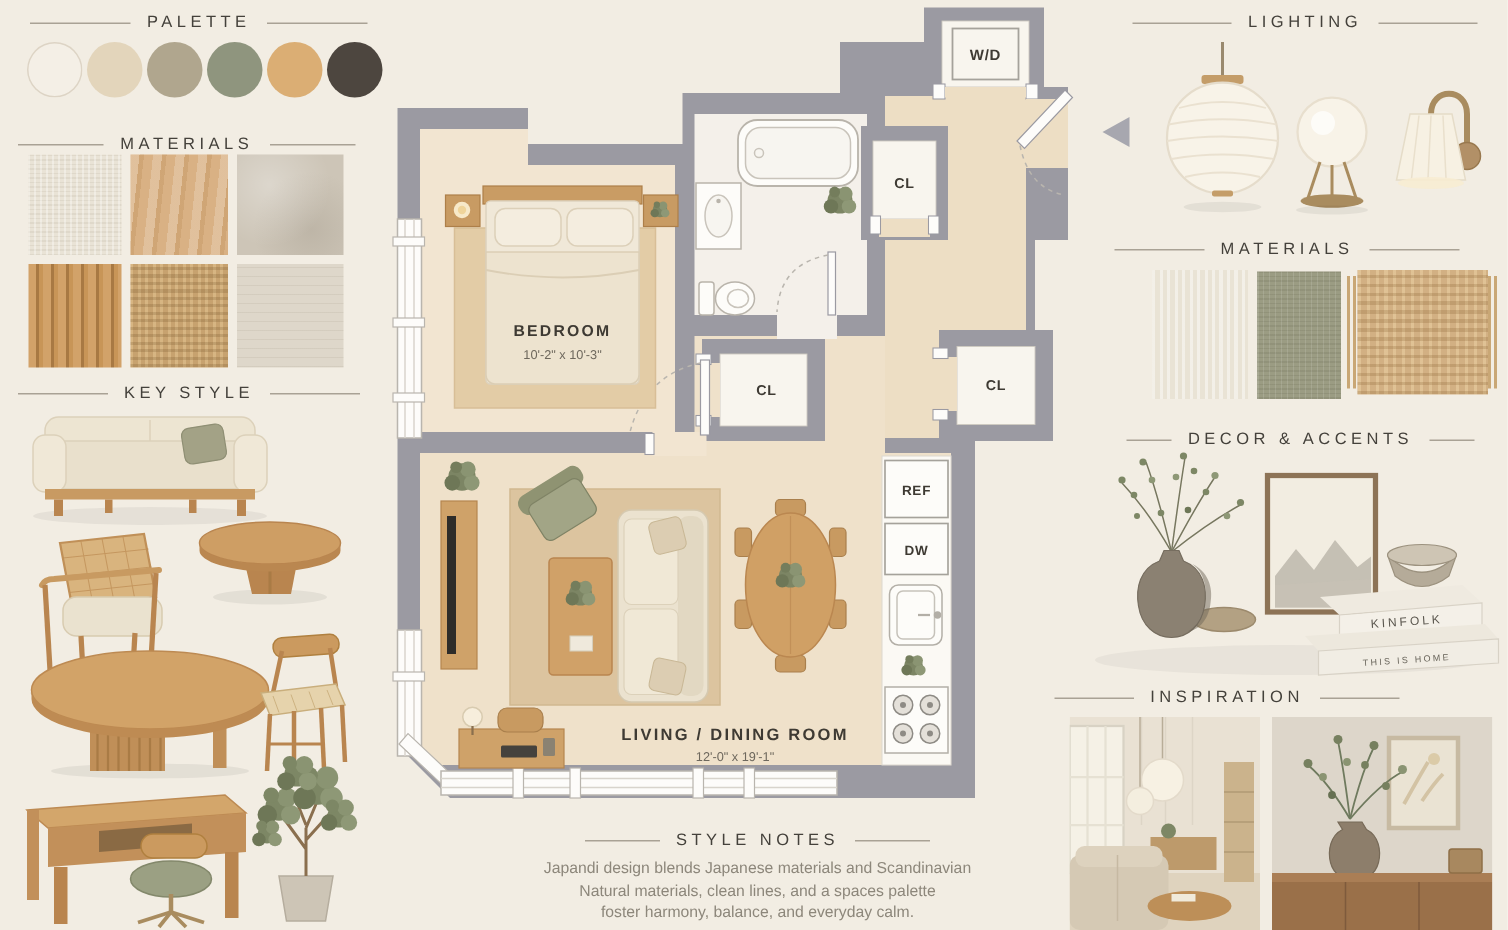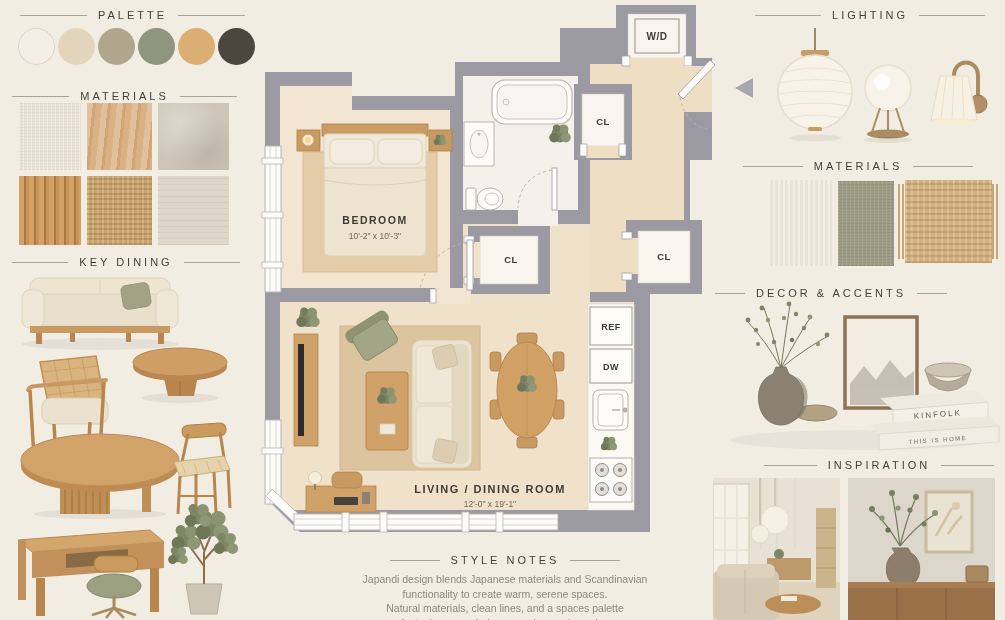--- a/index.html
+++ b/index.html
@@ -45,39 +45,39 @@
     <span class="hdr-text">PALETTE</span>
     <span class="hline"></span>
   </div>
   <div class="sec-hdr" style="left:12px;top:80px;width:225px;margin-top:10px;">
     <span class="hline"></span>
     <span class="hdr-text">MATERIALS</span>
     <span class="hline"></span>
   </div>
   <div class="sec-hdr" style="left:12px;top:256px;width:228px;">
     <span class="hline"></span>
-    <span class="hdr-text">KEY DINING</span>
+    <span class="hdr-text">KEY STYLE</span>
     <span class="hline"></span>
   </div>
   <div class="sec-hdr" style="left:755px;top:9px;width:230px;">
     <span class="hline"></span>
     <span class="hdr-text">LIGHTING</span>
     <span class="hline"></span>
   </div>
   <div class="sec-hdr" style="left:743px;top:160px;width:230px;">
     <span class="hline"></span>
     <span class="hdr-text">MATERIALS</span>
     <span class="hline"></span>
   </div>
-  <div class="sec-hdr" style="left:715px;top:287px;width:232px;">
+  <div class="sec-hdr" style="left:751px;top:287px;width:232px;">
     <span class="hline"></span>
     <span class="hdr-text">DECOR &amp; ACCENTS</span>
     <span class="hline"></span>
   </div>
-  <div class="sec-hdr" style="left:764px;top:459px;width:230px;">
+  <div class="sec-hdr" style="left:703px;top:459px;width:230px;">
     <span class="hline"></span>
     <span class="hdr-text">INSPIRATION</span>
     <span class="hline"></span>
   </div>
   <div class="sec-hdr" style="left:390px;top:554px;width:230px;align-items:center;">
     <span class="hline"></span>
     <span class="hdr-text">STYLE NOTES</span>
     <span class="hline"></span>
   </div>
 
@@ -591,18 +591,17 @@
       <g stroke="#7E5A3C" stroke-width="1">
           <line x1="49" y1="110" x2="49" y2="142"></line>
           <line x1="98" y1="110" x2="98" y2="142"></line>
         </g>
       <rect x="118" y="88" width="22" height="16" rx="2" fill="#A8885F" stroke="#8E6F47" stroke-width="1"></rect>
     </svg>
   </div>
 
   <div class="notes">
     <div>Japandi design blends Japanese materials and Scandinavian</div>
-    <div>functionality to create warm, serene spaces.</div>
     <div>Natural materials, clean lines, and a spaces palette</div>
     <div>foster harmony, balance, and everyday calm.</div>
   </div>
 
 </div>
 
 </body></html>

